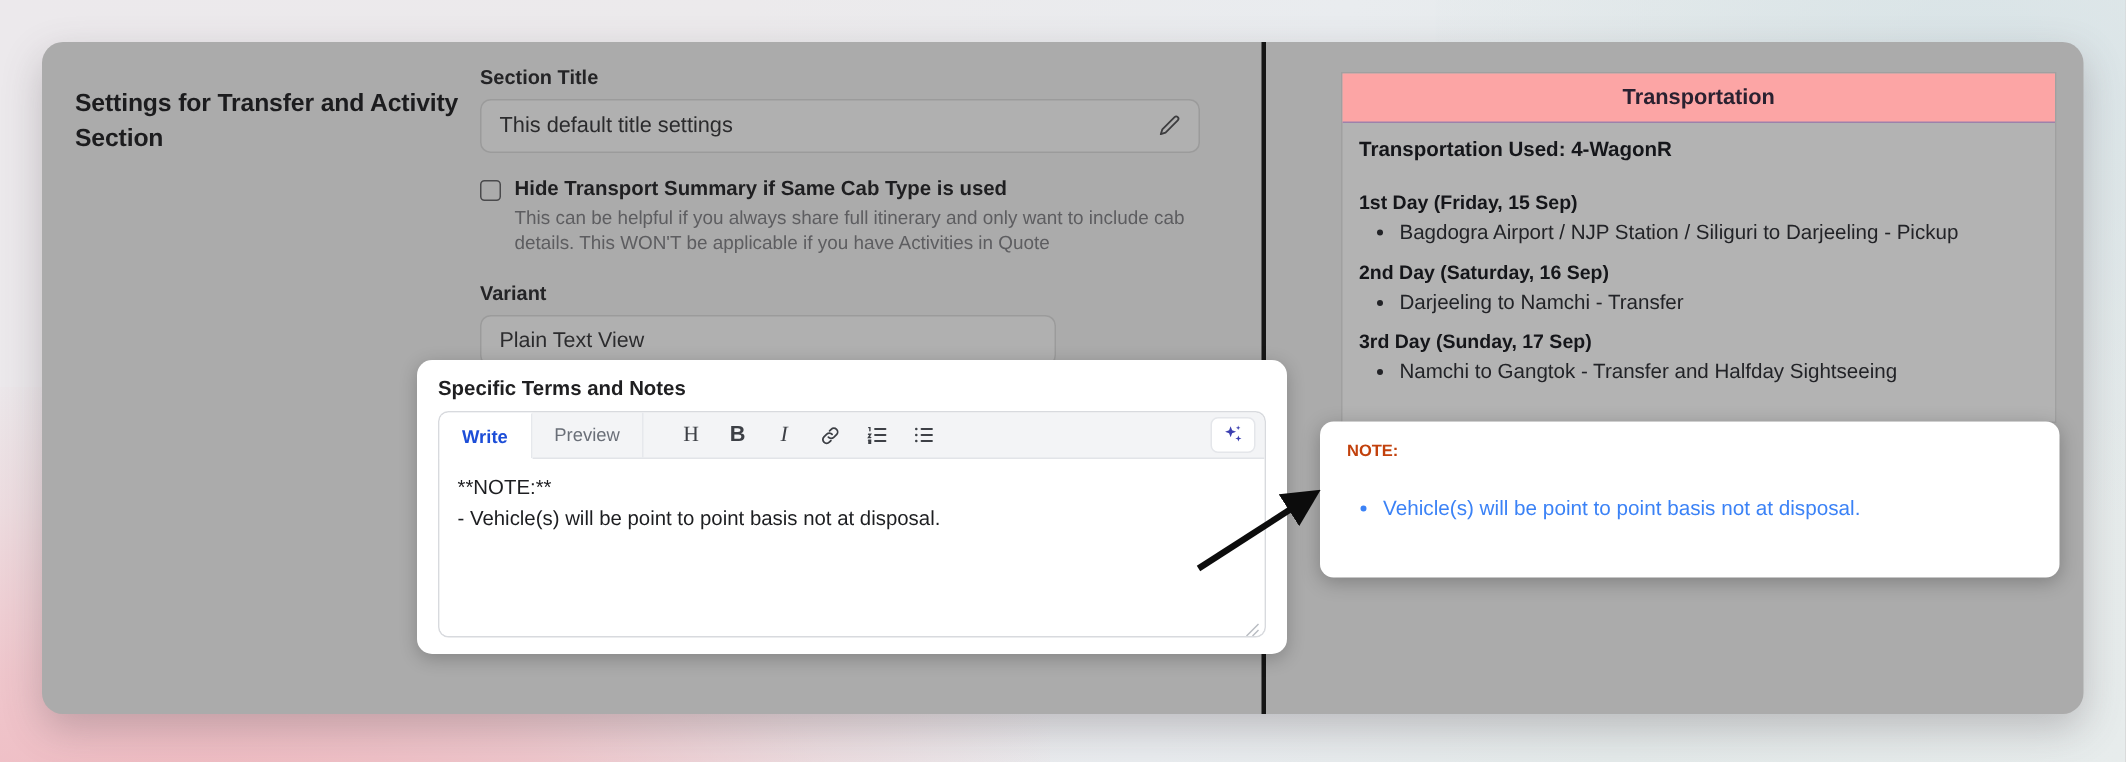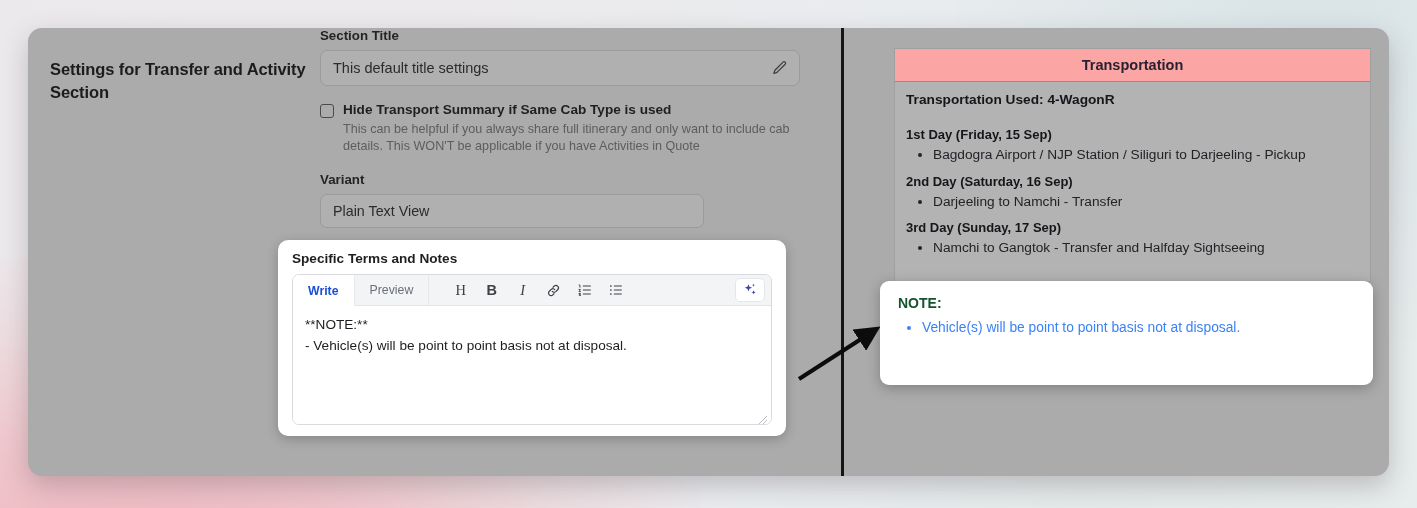--- a/index.html
+++ b/index.html
@@ -92,21 +92,21 @@
     margin-top: 9px;
     font-size: 13.5px;
     color: #4c4c4f;
     line-height: 1.45;
   }
 
   
   #form {
     position: absolute;
     left: 292px;
-    top: 0;
+    top: 16px;
     width: 480px;
   }
 
   .field-label {
     font-size: 13.3px;
     font-weight: bold;
     color: #242426;
     margin-bottom: 7px;
   }
 
@@ -177,21 +177,21 @@
     align-items: center;
     padding: 0 12px;
   }
   #variant-field .value { font-size: 14.3px; color: #2b2b2d; }
 
   
   #terms-card {
     position: absolute;
     left: 278px;
     top: 240px;
-    width: 508px;
+    width: 580px;
     height: 196px;
     background: #fff;
     border-radius: 10px;
     box-shadow: 0 3px 12px rgba(0,0,0,0.22);
     padding: 11px 14px 12px 14px;
   }
   #terms-title {
     font-size: 13.6px;
     font-weight: bold;
     color: #1f1f21;
@@ -333,24 +333,24 @@
     top: 281px;
     width: 493px;
     height: 104px;
     background: #fff;
     border-radius: 9px;
     box-shadow: 0 3px 13px rgba(0,0,0,0.26);
     padding: 14px 18px;
     z-index: 5;
   }
   #note-title {
-    font-size: 14px;
-    font-weight: bold;
-    color: #14532d;
-    margin-bottom: 7px;
+    font-size: 11px;
+    font-weight: bold;
+    color: #c2410c;
+    margin-bottom: 22px;
   }
   #note-list { list-style: disc; margin: 0 0 0 24px; }
   #note-list li { font-size: 13.8px; color: #3b82f6; line-height: 1.5; }
 
   
   #arrow {
     position: absolute;
     left: 790px;
     top: 310px;
     width: 100px;

